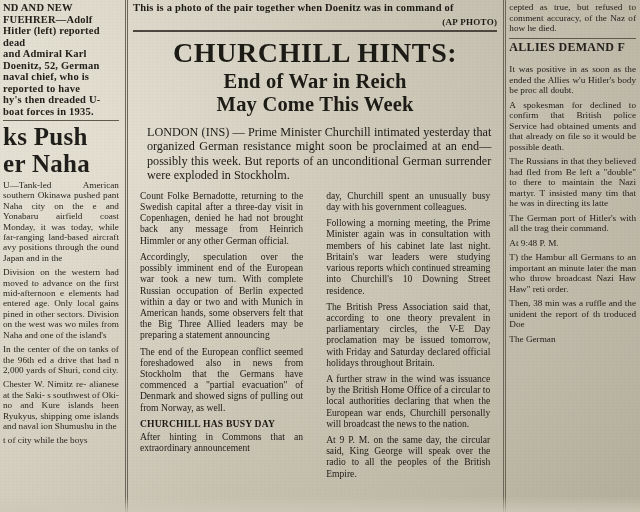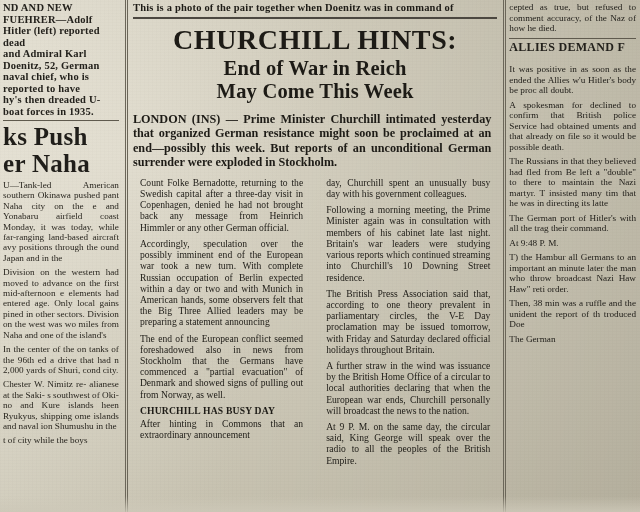--- a/index.html
+++ b/index.html
@@ -93,25 +93,24 @@
     margin-top: 2px;
   }
   .head-3 {
     font-weight: bold;
     font-size: 20.5px;
     line-height: 23px;
     letter-spacing: .2px;
   }
 
   .lede {
-    margin: 9px 6px 0 0;
+    margin: 9px 6px 0 14px;
     font-size: 12.2px;
     line-height: 14.6px;
     text-align: justify;
-    font-weight: bold;
   }
 
   .subcols {
     display: flex;
     margin-top: 7px;
     gap: 8px;
   }
   .subcol {
     width: 50%;
     padding: 0 7px;
@@ -202,20 +201,21 @@
 
     <div style="width:0;position:relative;">
       <div class="rule-v" style="left:0;"></div>
       <div class="rule-v" style="left:2px;"></div>
     </div>
 
     <div class="col-main clip">
       <div class="topstrip">
         <div>This is a photo of the pair together when Doenitz was in command of</div>
       </div>
+      <div class="credit">(AP PHOTO)</div>
       <hr class="hrule thick">
 
       <div class="head-wrap">
         <div class="head-1">CHURCHILL HINTS:</div>
         <div class="head-2">End of War in Reich</div>
         <div class="head-3">May Come This Week</div>
       </div>
 
       <div class="lede">LONDON (INS) — Prime Minister Churchill intimated yesterday that organized German resistance might soon be proclaimed at an end—possibly this week. But reports of an unconditional German surrender were exploded in Stockholm.</div>
 

